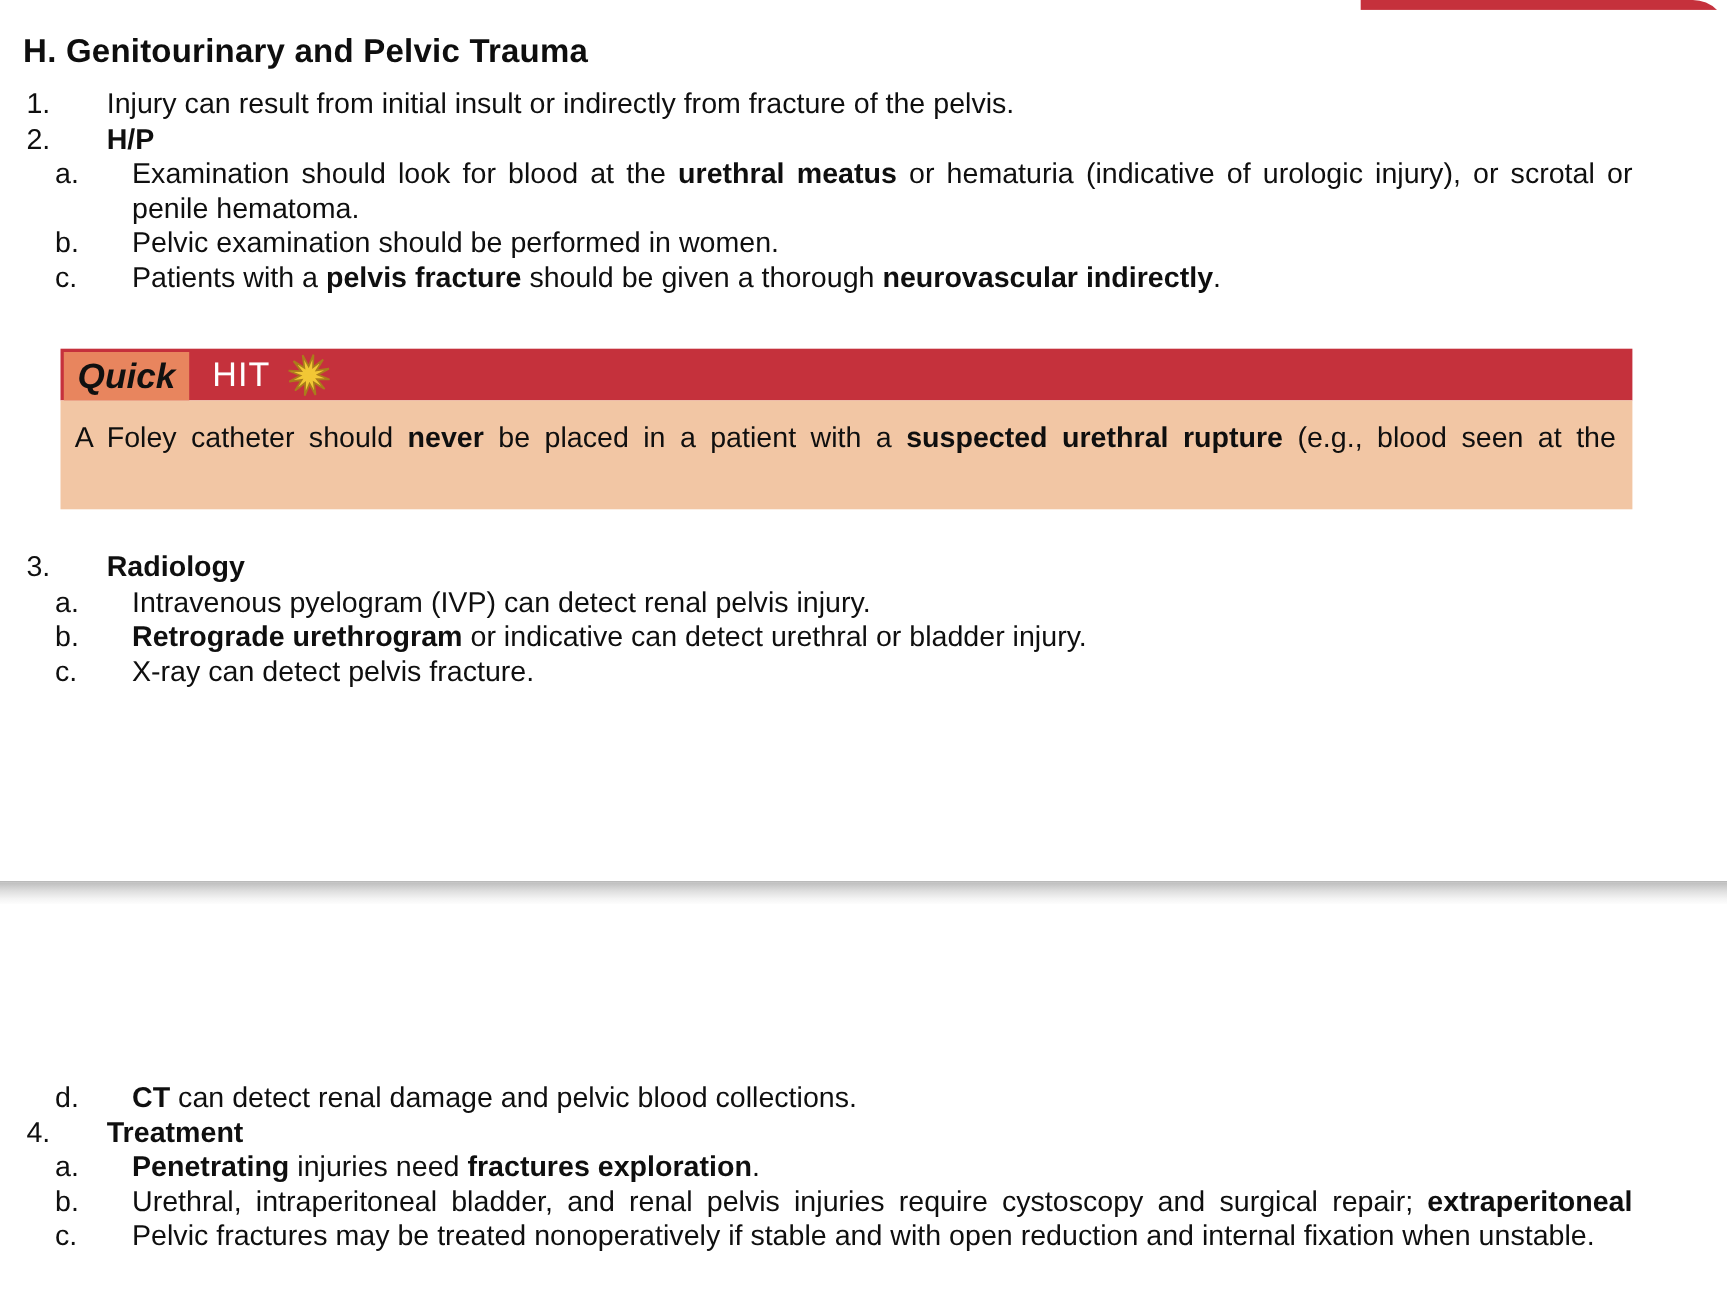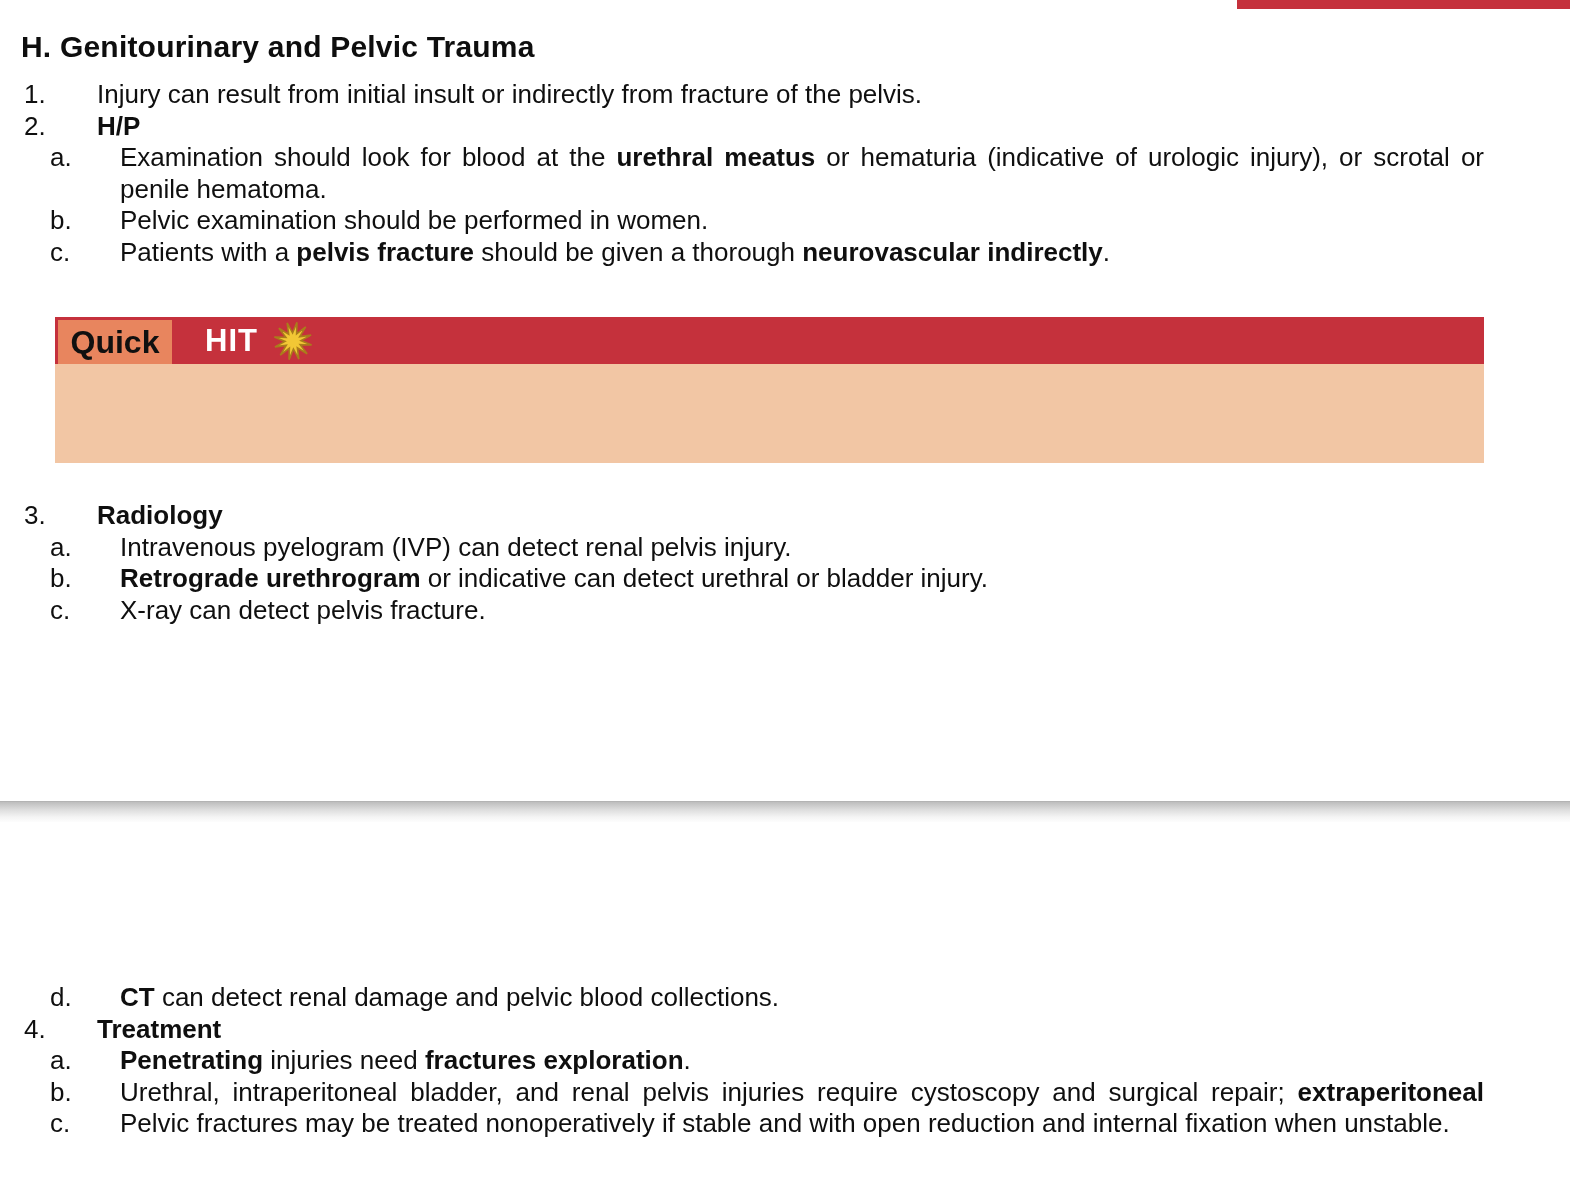--- a/index.html
+++ b/index.html
@@ -4,20 +4,21 @@
 <style>
   * { margin:0; padding:0; box-sizing:border-box; }
   html,body { background:#ffffff; }
   .screen {
     position:relative;
     width:1570px; height:1184px;
     background:#ffffff;
     overflow:hidden;
     font-family:"Liberation Sans","DejaVu Sans",sans-serif;
     color:#111111;
+    border-radius:31px;
   }
   .red-strip {
     position:absolute; top:0; right:0;
     width:333px; height:9px;
     background:#c5313c;
   }
   .doc-heading {
     position:absolute; left:21px; top:30px;
     font-size:30px; font-weight:700; color:#0e0e0e;
     letter-spacing:0.2px;
@@ -43,25 +44,25 @@
     position:absolute; left:55px; top:317px; width:1429px;
   }
   .qh-header {
     height:47px; background:#c5313c;
     display:flex; align-items:stretch;
   }
   .qh-tab {
     margin:3px 0 0 3px; width:114px;
     background:#e8855e;
     display:flex; align-items:center; justify-content:center;
-    font-size:32px; font-weight:700; color:#101010;
+    font-size:32px; font-weight:700; font-style:italic; color:#101010;
   }
   .qh-hit {
-    margin-left:33px; align-self:center;
-    font-size:31px; font-weight:700; color:#ffffff; letter-spacing:1px;
+    margin-left:21px; align-self:center;
+    font-size:31px; font-weight:400; color:#ffffff; letter-spacing:1px;
   }
   .qh-star { margin-left:15px; align-self:center; width:40px; height:40px; }
   .qh-body {
     background:#f2c6a4; height:99px;
     padding:17px 15px 0 13px;
     font-size:26px; line-height:32px; color:#0f0f0f;
   }
   .qh-line1 { text-align:justify; text-align-last:justify; }
 
   .page-shadow {
@@ -108,20 +109,21 @@
 
   <div class="quickhit">
     <div class="qh-header">
       <div class="qh-tab">Quick</div>
       <div class="qh-hit">HIT</div>
       <svg class="qh-star" viewBox="0 0 40 40">
         <polygon points="20,1 22.07,12.27 29.5,3.55 25.66,14.34 36.45,10.5 27.73,17.93 39,20 27.73,22.07 36.45,29.5 25.66,25.66 29.5,36.45 22.07,27.73 20,39 17.93,27.73 10.5,36.45 14.34,25.66 3.55,29.5 12.27,22.07 1,20 12.27,17.93 3.55,10.5 14.34,14.34 10.5,3.55 17.93,12.27" fill="#f2c735" stroke="#aa7c1b" stroke-width="1.6" transform="rotate(12 20 20)"></polygon>
       </svg>
     </div>
     <div class="qh-body">
+      <div class="qh-line1"><span>A Foley catheter should </span><span class="b">never</span><span> be placed in a patient with a </span><span class="b">suspected urethral rupture</span><span> (e.g., blood seen at the</span></div>
     </div>
   </div>
 
   <div class="textblock" id="blockB">
       <div class="line lvl0">
         <span class="marker">3.</span>
         <span class="txt"><span class="b">Radiology</span></span>
       </div>
       <div class="line lvl1">
         <span class="marker">a.</span>

